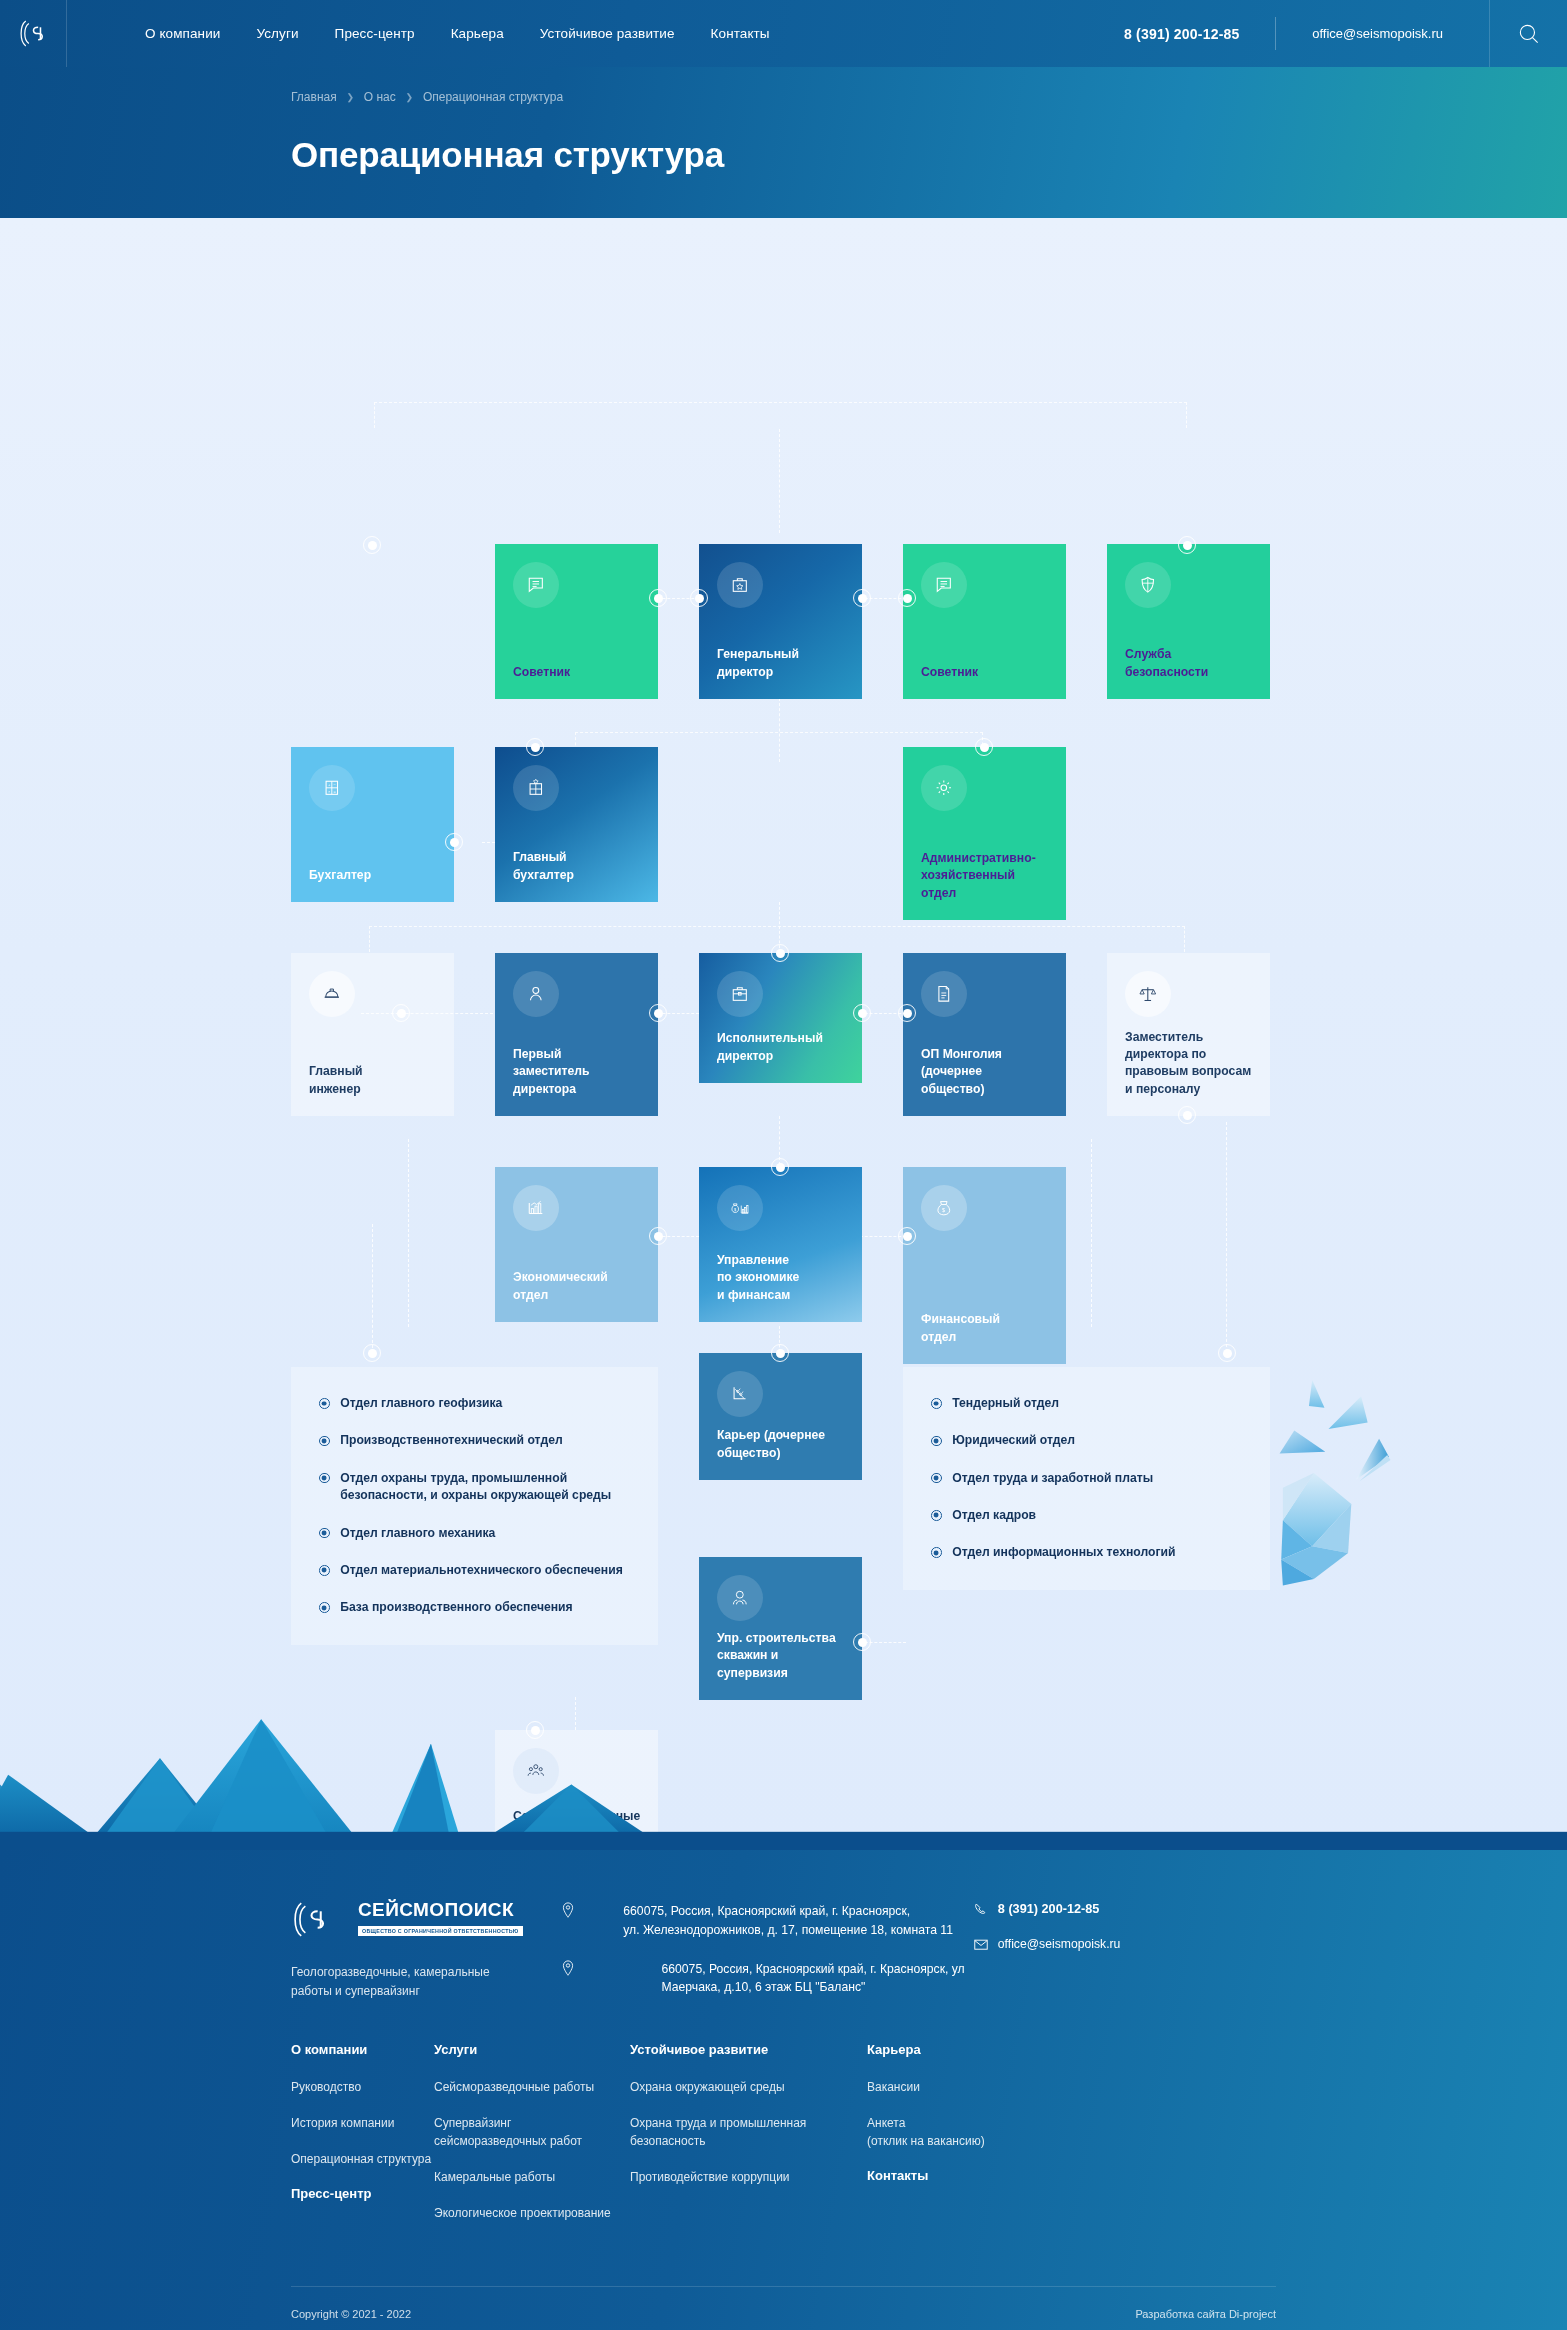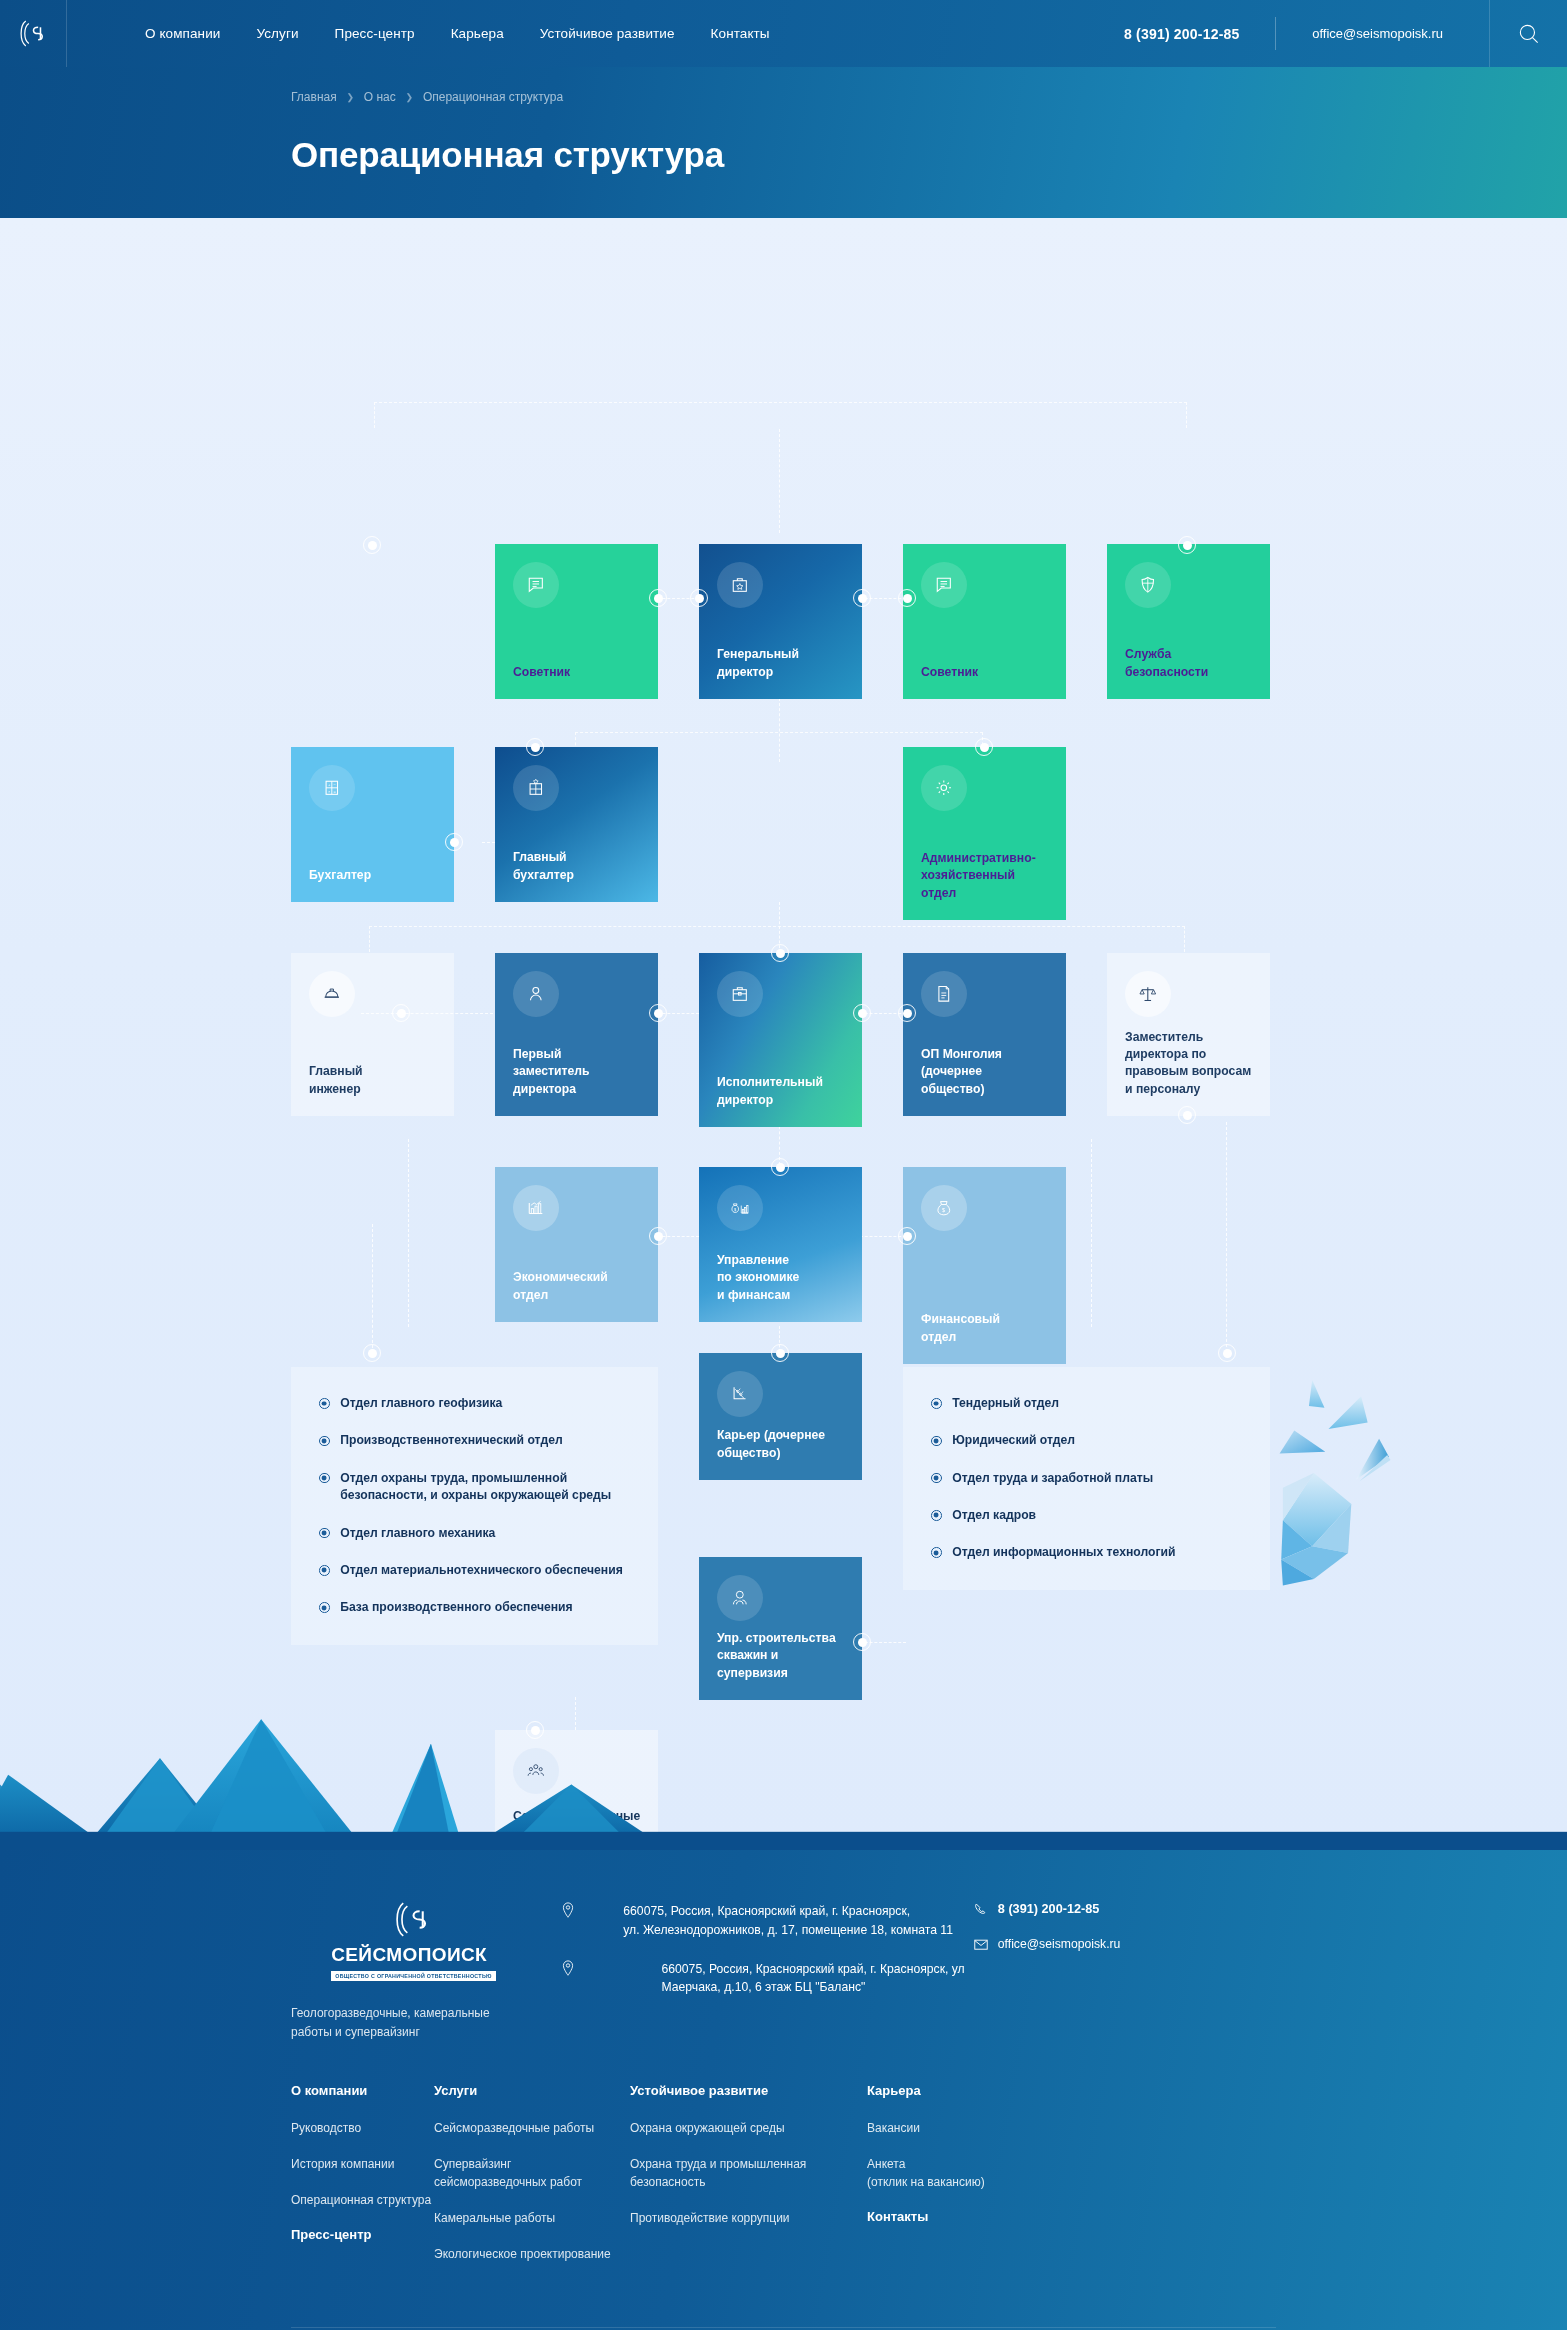--- a/index.html
+++ b/index.html
@@ -204,21 +204,21 @@
   .crystal { position:absolute; pointer-events:none; }
 
   
   .footer {
     background: linear-gradient(100deg,#0b4e8c 0%, #0f5b97 45%, #1a84b4 100%);
     padding: 0 291px;
     position: relative;
   }
   .f-top { display: flex; padding-top: 49px; padding-bottom: 42px; }
   .f-brand { width: 245px; flex: 0 0 245px; }
-  .f-logo-row { display:flex; align-items:center; gap: 4px; flex-direction: column; }
+  .f-logo-row { display:flex; gap: 26px; }
   .f-logo-text { color:#fff; }
   .f-logo-name { font-size: 19px; font-weight: bold; letter-spacing: 0.4px; }
   .f-logo-sub {
     font-size: 5.3px; letter-spacing: 0.3px;
     background:#fff; color:#0d5591; display:inline-block;
     padding: 1.6px 4.1px; margin-top: 2.4px; font-weight:bold;
   }
   .f-tag {
     margin-top: 23px; color: rgba(255,255,255,0.85);
     font-size: 12px; line-height: 1.55; white-space: pre-line;
@@ -455,21 +455,21 @@
       <svg width="19.6" height="19.6" viewBox="0 0 24 24" fill="none">
         <circle cx="12" cy="8" r="3.6" stroke="#fff" stroke-width="1.3" fill="none"></circle>
         <path d="M5.5 20c0-3.6 2.9-6.5 6.5-6.5s6.5 2.9 6.5 6.5" stroke="#fff" stroke-width="1.3" fill="none"></path>
       </svg>
     </div>
     <div class="lbl">Первый
 заместитель
 директора</div>
   </div>
 
-  <div class="node n-teal-grad" style="left:699px; top:735px; width:163px; height:174px;">
+  <div class="node n-teal-grad" style="left:699px; top:735px; width:163px; height:130px;">
     <div class="ic">
       <svg width="19.6" height="19.6" viewBox="0 0 24 24" fill="none">
         <rect x="4" y="7" width="16" height="13" stroke="#fff" stroke-width="1.3" fill="none"></rect>
         <path d="M9 7V4.5h6V7" stroke="#fff" stroke-width="1.3" fill="none"></path>
         <line x1="4" y1="12" x2="20" y2="12" stroke="#fff" stroke-width="1.2"></line>
         <rect x="10.4" y="10.4" width="3.2" height="3.2" stroke="#fff" stroke-width="1.1" fill="none"></rect>
       </svg>
     </div>
     <div class="lbl">Исполнительный
 директор</div>

